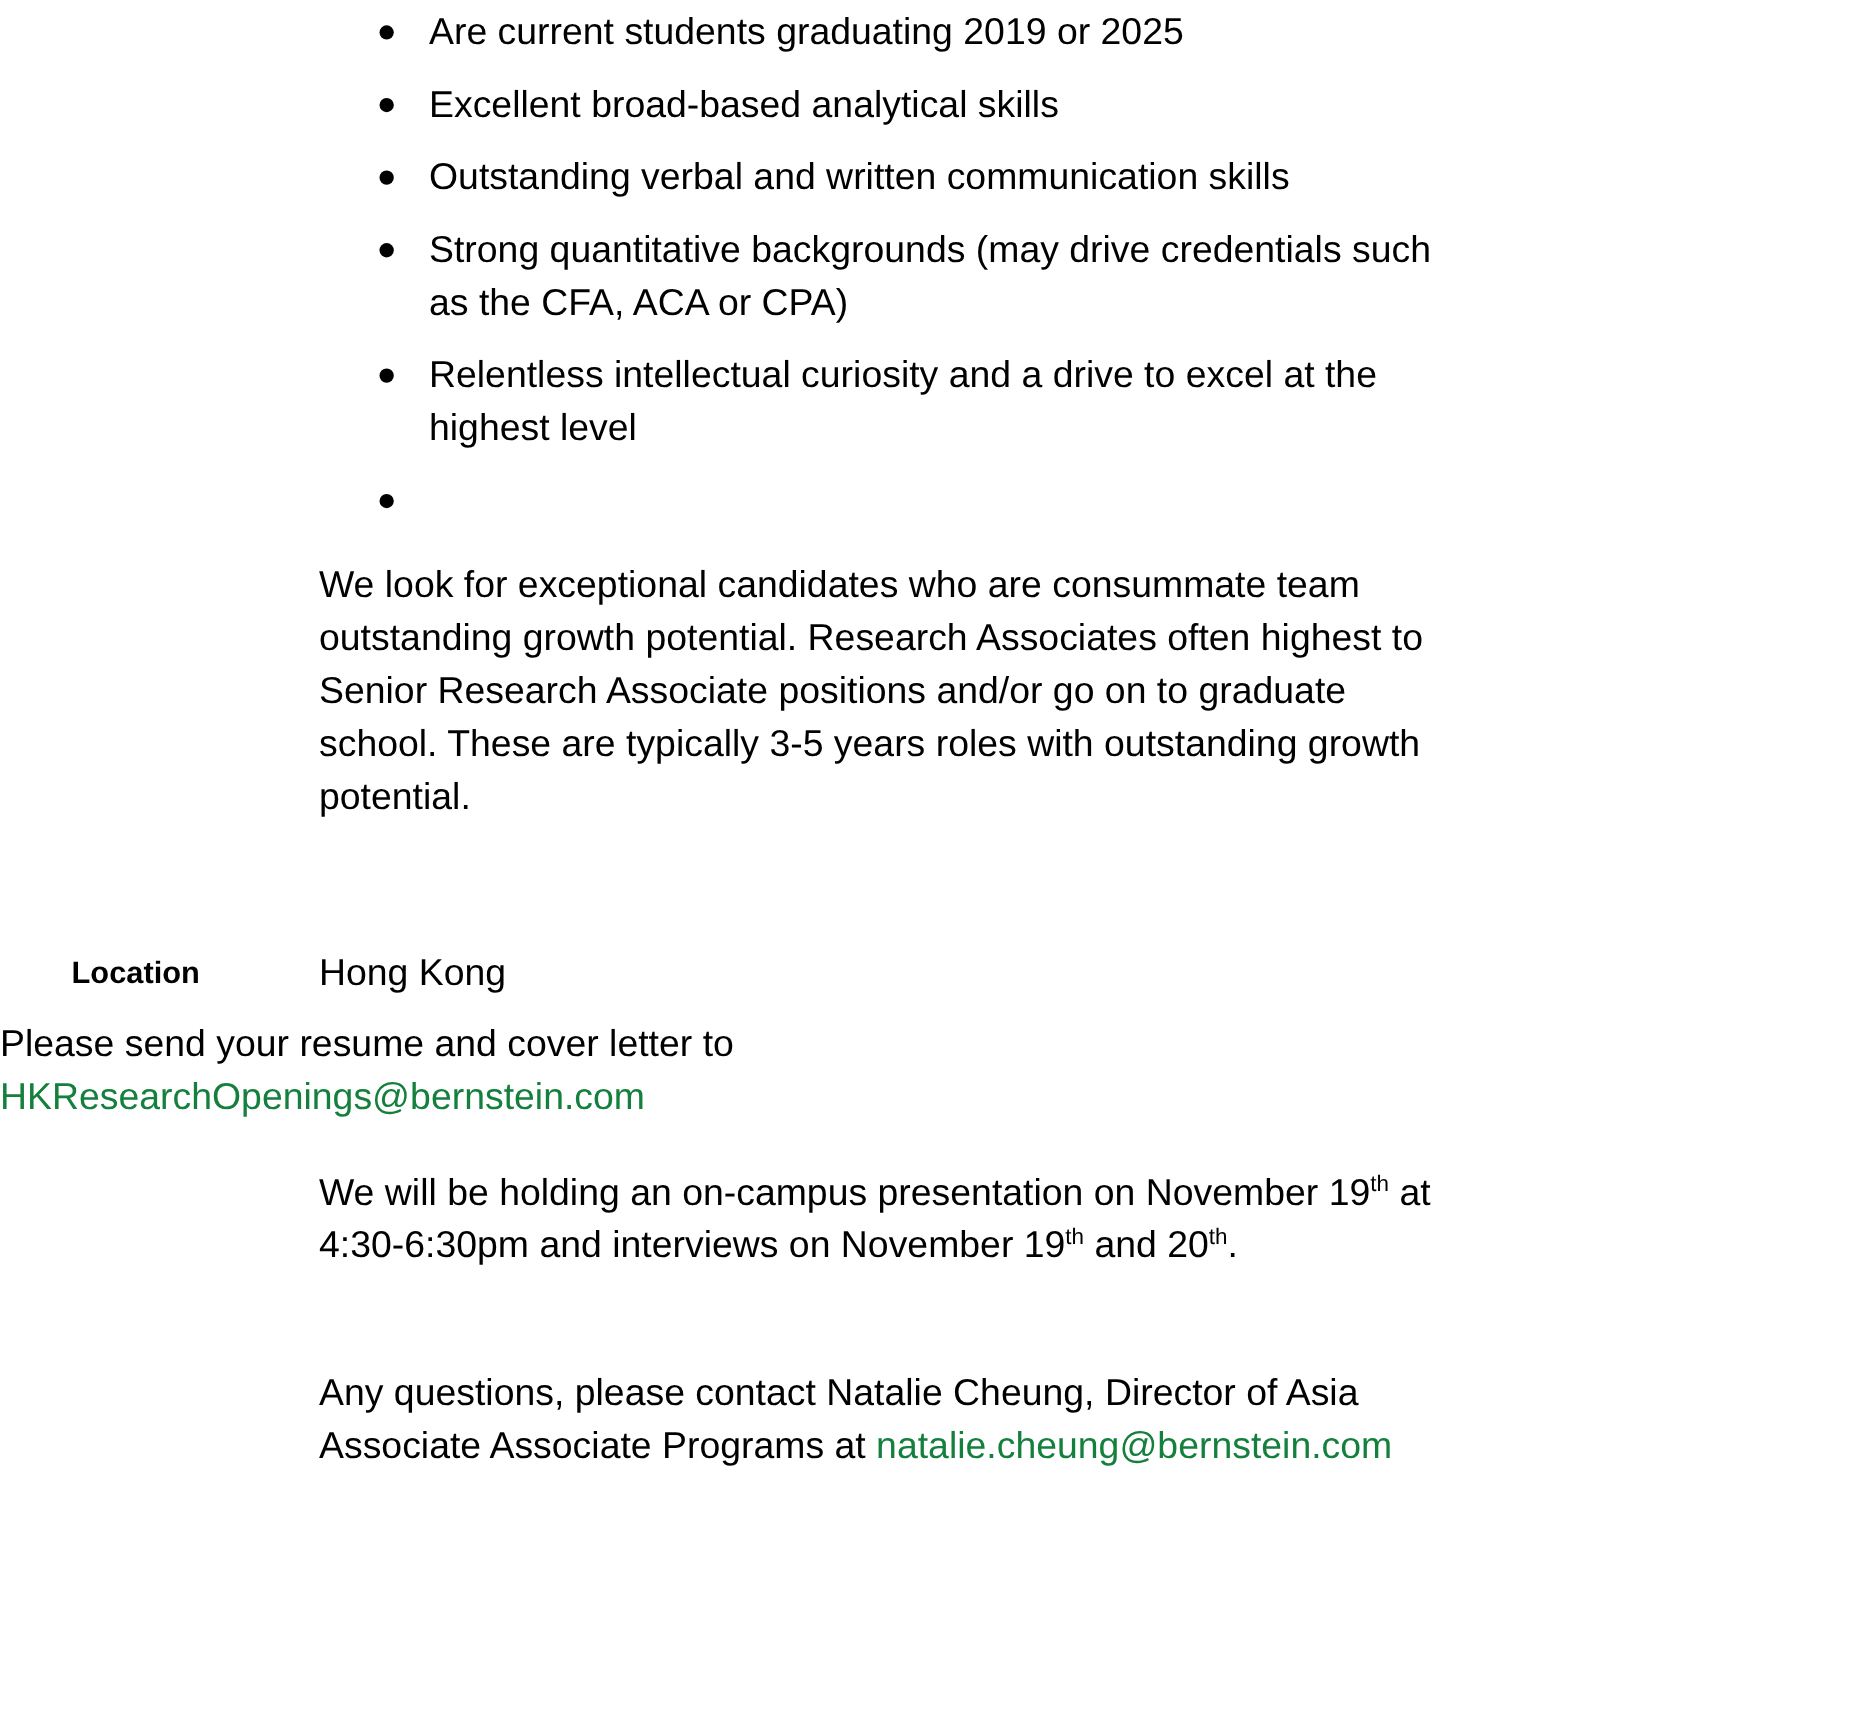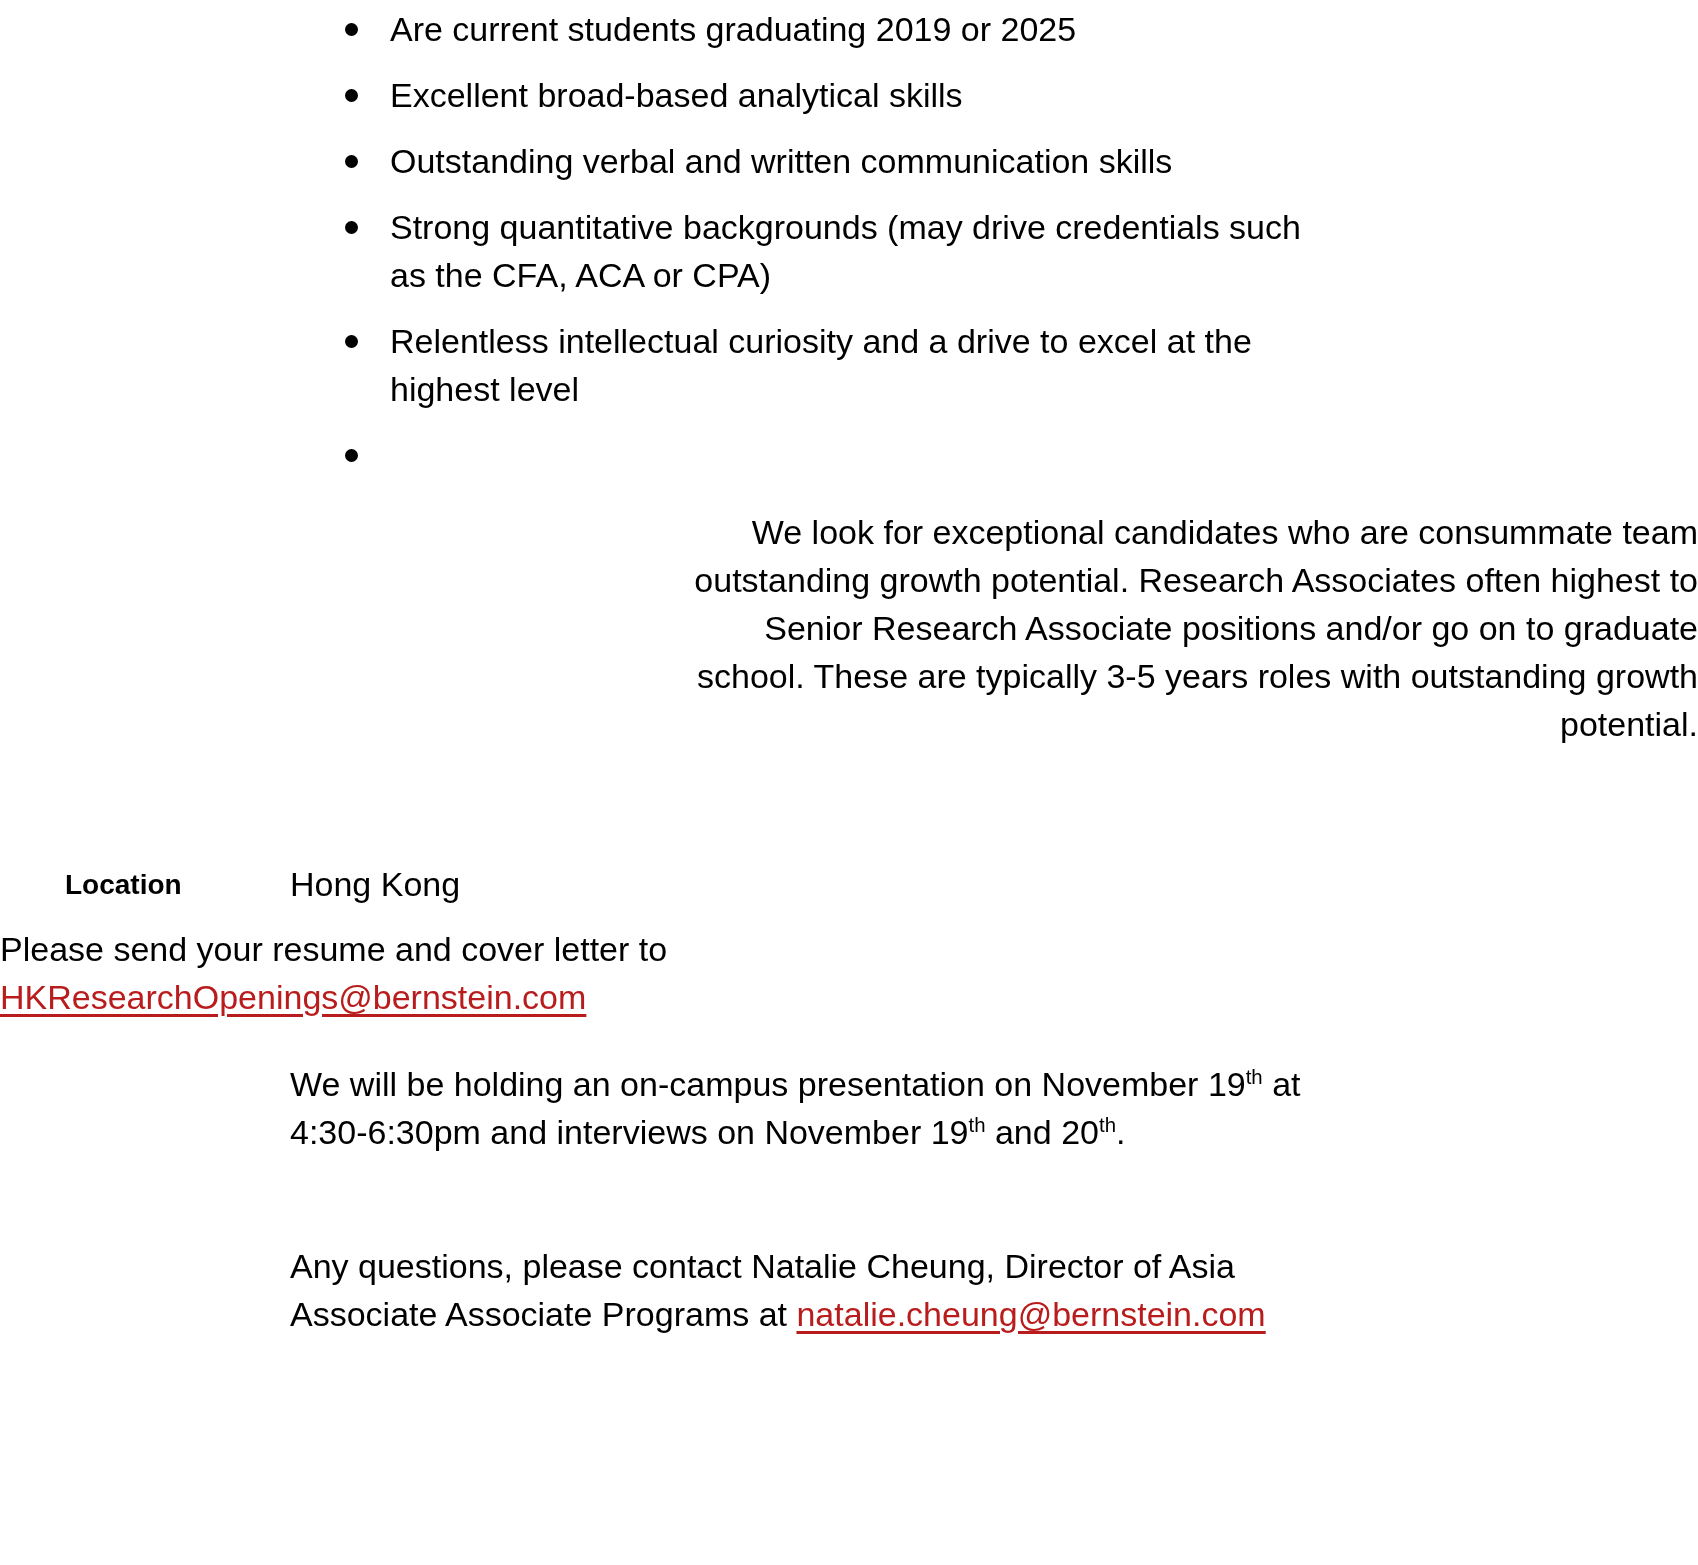--- a/index.html
+++ b/index.html
@@ -19,40 +19,39 @@
   .bullet-dot {
     flex: 0 0 13px;
     width: 13px; height: 13px;
     background: #000;
     border-radius: 50%;
     margin-top: 18px;
     margin-right: 32px;
   }
   .bullet-text { min-height: 48px; white-space: nowrap; }
   .para { margin-left: 290px; white-space: nowrap; }
-  .summary-para { margin-top: 29px; text-align: right; }
+  .summary-para { margin-top: 29px; }
   .fields { margin-top: 112px; }
   .field-row { display: flex; margin-bottom: 17px; }
   .field-label {
     margin-left: 65px;
     width: 225px;
     flex: 0 0 225px;
     font-weight: bold;
     font-size: 28px;
     line-height: 38px;
     padding-top: 6px;
     white-space: nowrap;
   }
   .field-value { white-space: nowrap; }
   .campus-para { margin-top: 39px; }
   .contact-para { margin-top: 86px; }
   sup.ord { font-size: 0.6em; vertical-align: super; line-height: 0; }
   a.lnk {
-    color: #b91c1c;
-    text-decoration: underline;
+    color: #15803d;
     text-decoration-thickness: 3px;
     text-underline-offset: 5px;
     cursor: pointer;
   }
 </style>
 </head>
 <body>
 
 <div class="page">
 

